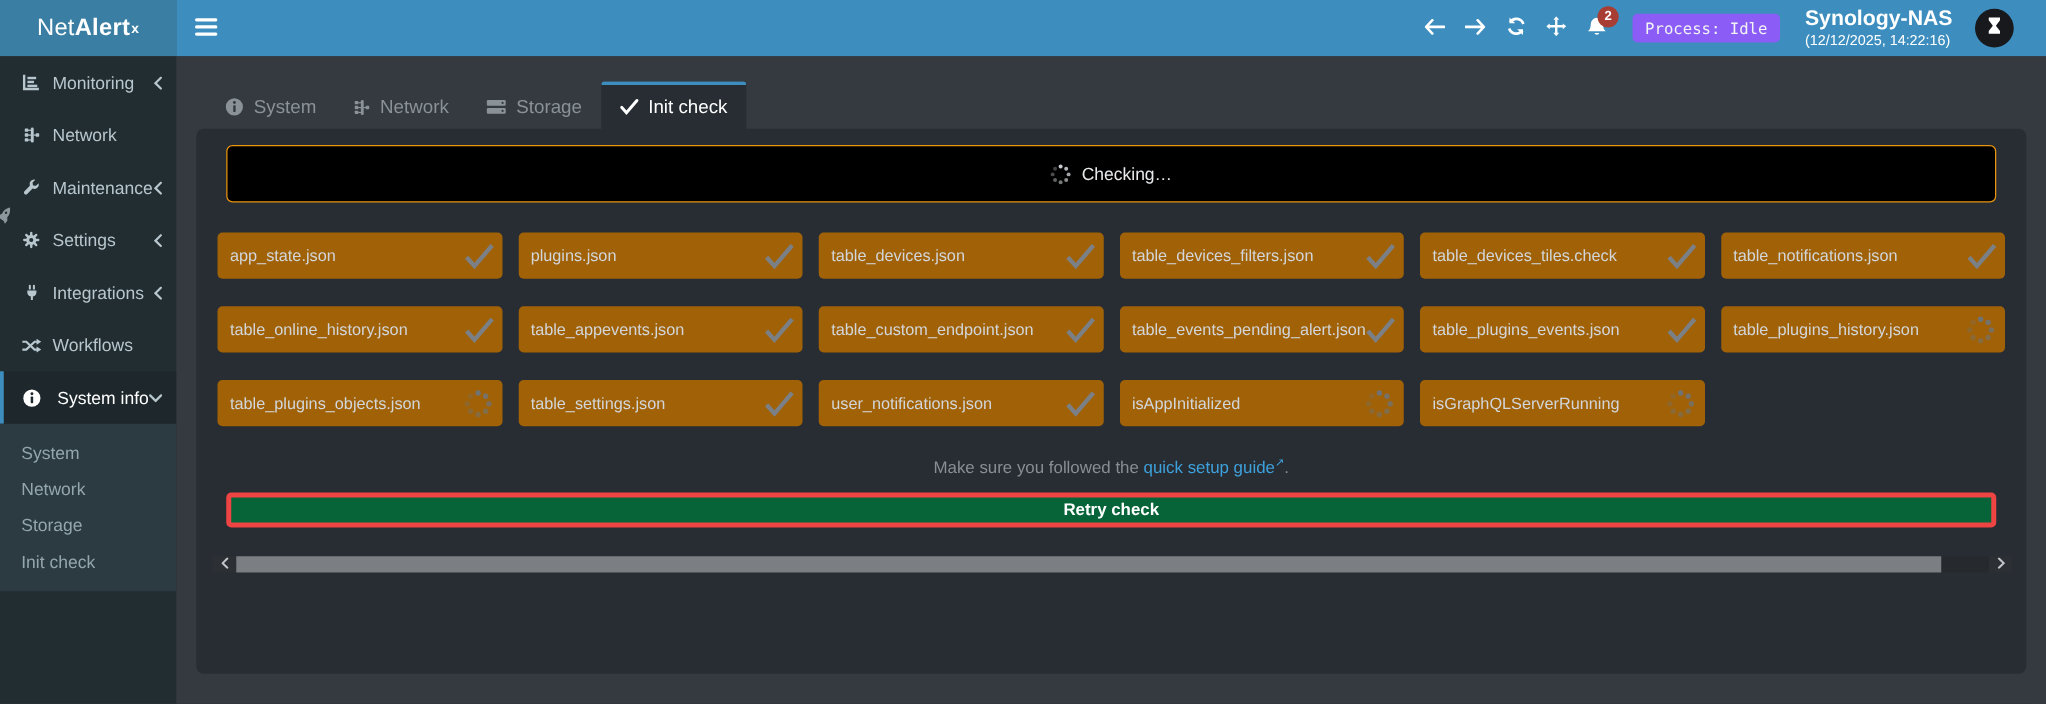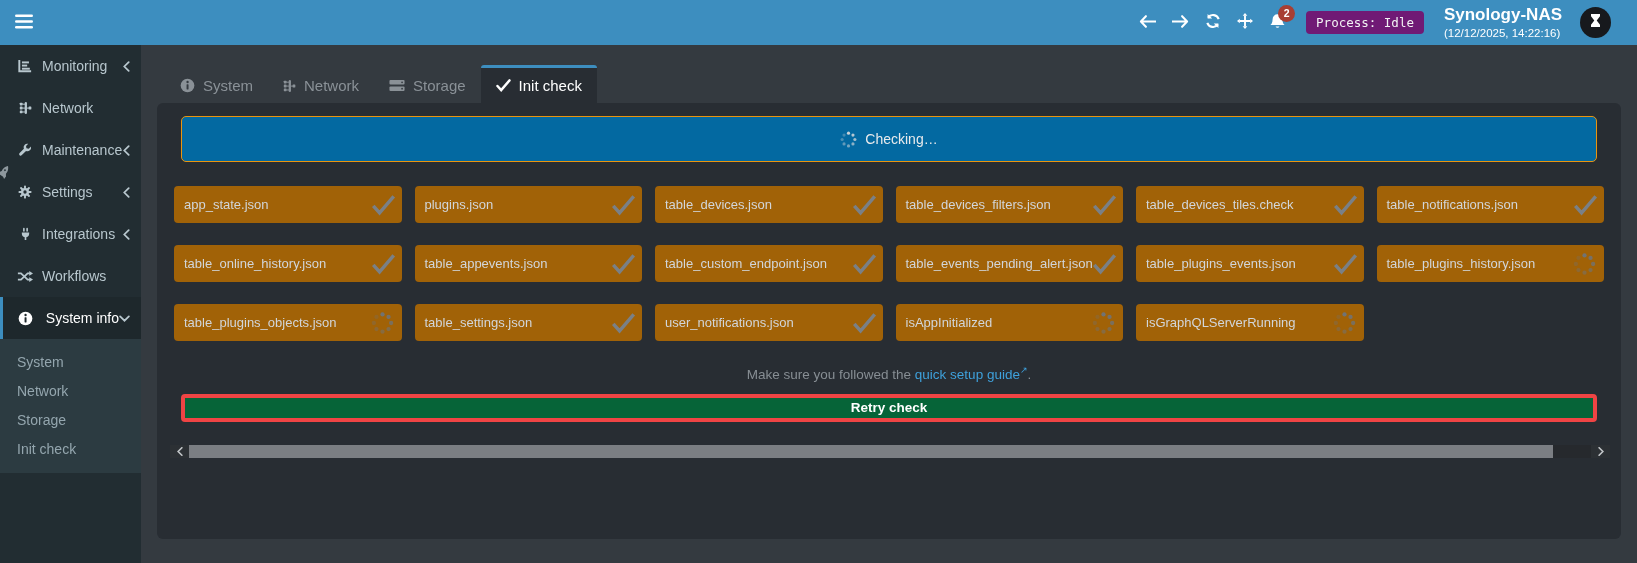--- a/index.html
+++ b/index.html
@@ -12,21 +12,21 @@
           display:flex; align-items:center; justify-content:center; font-size:19px; letter-spacing:.2px; }
   .logo .bold { font-weight:700; }
   .logo sup { font-size:11px; font-weight:700; margin-left:1px; }
   .navbar { flex:1; background:#3d8ebf; display:flex; align-items:center; padding:0 26px 0 15px; color:#fff; }
   .hamburger { background:none; border:none; color:#fff; cursor:pointer; display:flex; }
   .nav-right { margin-left:auto; display:flex; align-items:center; gap:16px; }
   .nav-icon-btn { background:none; border:none; color:#fff; cursor:pointer; display:flex; align-items:center; }
   .bell-wrap { position:relative; }
   .badge { position:absolute; top:-8px; right:-9px; background:#a83e33; color:#fff; font-size:10.5px;
            font-weight:700; width:17px; height:17px; border-radius:50%; display:flex; align-items:center; justify-content:center; }
-  .process-badge { background:#701a75; font-family:"DejaVu Sans Mono", monospace; font-size:12.5px;
+  .process-badge { background:#8b5cf6; font-family:"DejaVu Sans Mono", monospace; font-size:12.5px;
                    padding:4px 10px; border-radius:4px; white-space:nowrap; color:#f2f3f4; margin-left:4px; }
   .host { line-height:1.3; font-size:11.5px; margin-left:4px; }
   .host .name { font-weight:700; font-size:17px; }
   .avatar { width:31px; height:31px; border-radius:50%; background:#17191d; display:flex;
             align-items:center; justify-content:center; cursor:pointer; margin-left:2px; }
 
   
   .shell { display:flex; height:518px; }
 
   
@@ -42,21 +42,21 @@
 
   
   .content { flex:1; min-width:0; background:#343a40; display:flex; flex-direction:column; }
   .tabbar { display:flex; padding-left:24px; margin-top:20px; height:38px; }
   .tab { display:flex; align-items:center; gap:8px; padding:0 15px; font-size:15px; color:#8a9197;
          border-top:3px solid transparent; cursor:pointer; --cut:#343a40; }
   .tab .tab-ic { display:flex; }
   .tab.active { background:#282d33; border-top-color:#3d8ebf; color:#fff; border-radius:3px 3px 0 0; }
 
   .card { background:#282d33; border-radius:6px; margin:0 16px; height:436px; padding:13px 24px 0; }
-  .alert { height:46px; border:1.5px solid #e9940f; border-radius:5px; background:#0369a1;
+  .alert { height:46px; border:1.5px solid #e9940f; border-radius:5px; background:#000000;
            display:flex; align-items:center; justify-content:center; gap:8px; color:#e8eaec; font-size:14px; }
   .alert .spin { display:flex; color:#d5d8da; }
 
   .grid { display:grid; grid-template-columns:repeat(6,1fr); gap:22px 13px; margin:24px -7px 0; }
   .tile { position:relative; background:#a16207; border-radius:4px; height:37px; display:flex;
           align-items:center; padding:0 10px; color:#d2d6da; font-size:13px; overflow:hidden; }
   .tile .lbl { position:relative; z-index:2; white-space:nowrap; }
   .tile .status { position:absolute; right:5px; top:50%; transform:translateY(-50%); z-index:1; display:flex; }
   .tile .status.ok { color:#7a8086; }
   .tile .status.pending { color:#6e747a; right:8px; }
@@ -73,20 +73,25 @@
   .hs-btn { width:19px; background:#2c3034; color:#c2c5c8; display:flex; align-items:center;
             justify-content:center; cursor:pointer; flex-shrink:0; }
   .hs-track { flex:1; background:#26292d; position:relative; }
   .hs-thumb { position:absolute; left:0; top:0; bottom:0; width:97.3%; background:#7b7e83; cursor:grab; }
   .hs-btn.right { background:#2c3034; }
 </style>
 </head>
 <body>
 
 <div class="topbar">
+  <div class="logo">
+    <span>Net</span>
+      <span class="bold">Alert</span>
+      <sup>x</sup>
+  </div>
   <div class="navbar">
     <button class="hamburger">
       <span>
         <svg width="18" height="15" viewBox="0 0 18 15">
             <g fill="#fff">
               <rect x="0" y="0.5" width="18" height="2.6" rx="1.3"></rect>
               <rect x="0" y="6.2" width="18" height="2.6" rx="1.3"></rect>
               <rect x="0" y="11.9" width="18" height="2.6" rx="1.3"></rect>
             </g>
           </svg>

